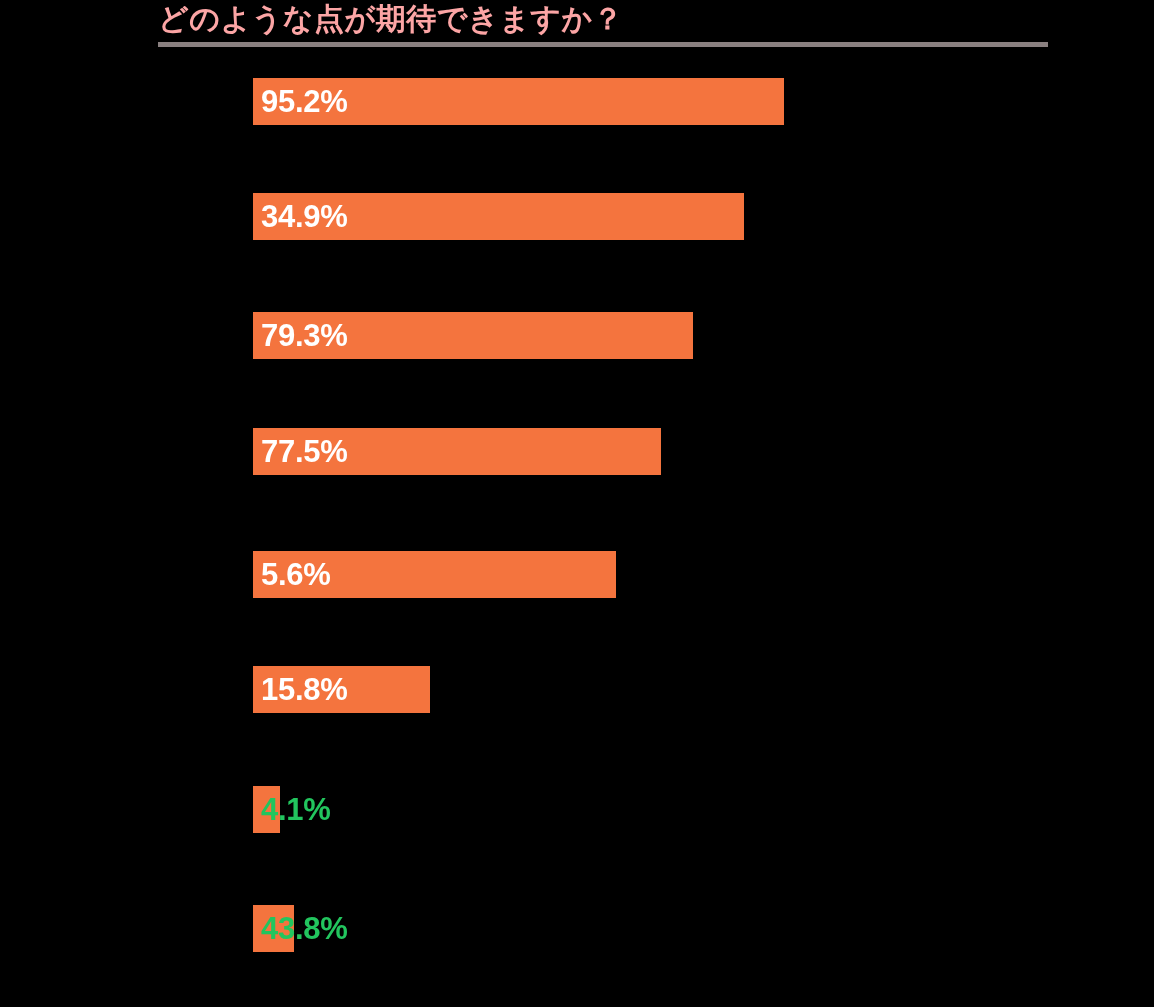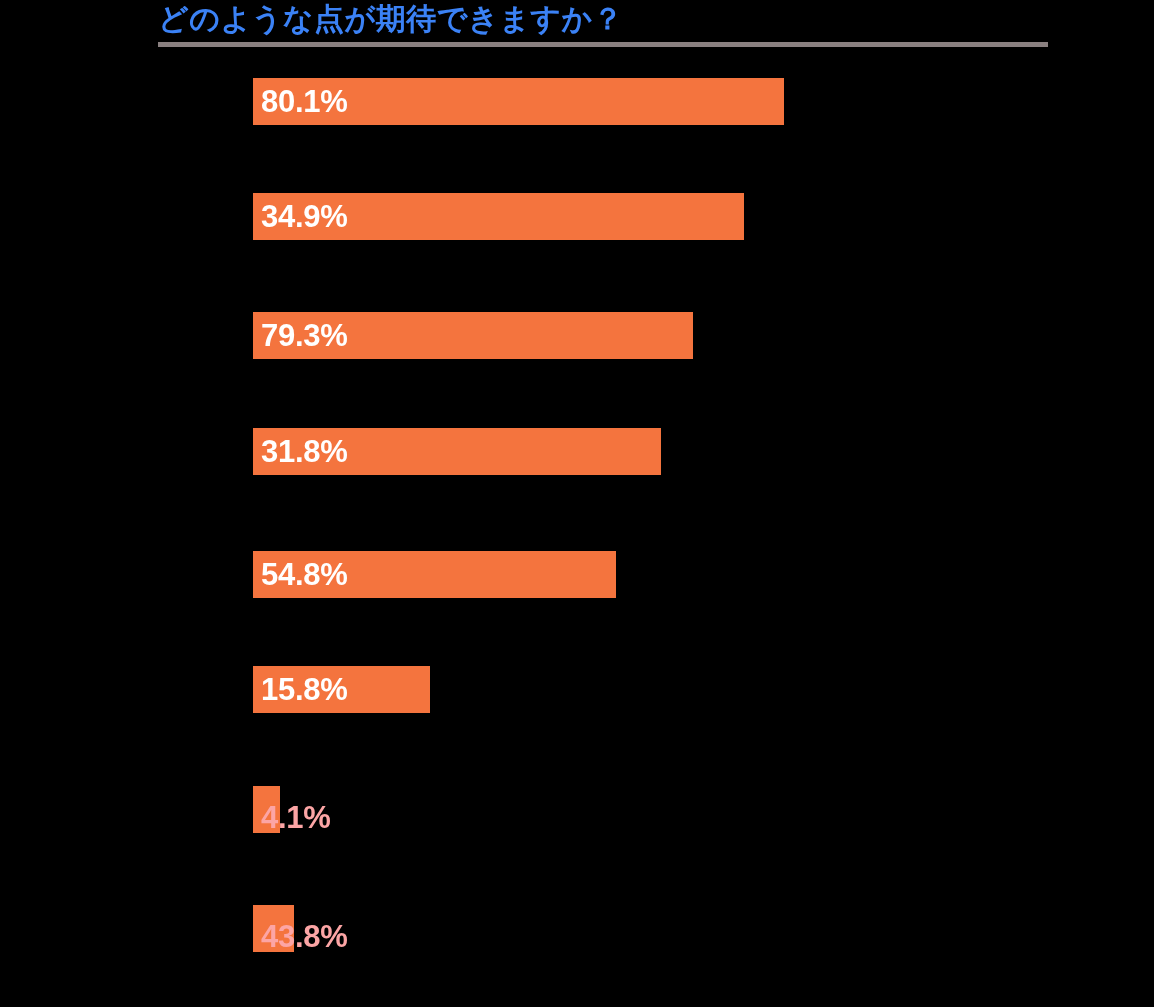--- a/index.html
+++ b/index.html
@@ -24,21 +24,21 @@
   
   .title-block {
     position: absolute;
     left: 158px;
     top: 0px;
     width: 890px;
   }
   .chart-title {
     font-size: 30px;
     font-weight: bold;
-    color: #3b82f6;
+    color: #fca5a5;
     line-height: 38px;
     letter-spacing: 0.5px;
     white-space: nowrap;
     margin: 0;
     padding: 0 0 2px 0;
   }
   .title-rule {
     width: 890px;
     height: 5px;
     background: #8a8080;
@@ -73,52 +73,52 @@
     left: 8px;
     top: 0;
     height: 47px;
     line-height: 47px;
     font-size: 31px;
     font-weight: bold;
     white-space: nowrap;
     letter-spacing: -0.3px;
   }
   .bar-label.inside  { color: #ffffff; }
-  .bar-label.outside { color: #fca5a5; margin-top: 8px; }
+  .bar-label.outside { color: #22c55e; }
 </style>
 </head>
 <body>
 
 <div id="chart-root">
 
   <div class="title-block">
     <div class="chart-title">どのような点が期待できますか？</div>
     <div class="title-rule"></div>
   </div>
 
   <div class="plot-area" id="plot-area">
       <div class="bar-row" style="top: 78px;">
         <div class="bar" style="width: 531.063px; background: rgb(244, 116, 62);"></div>
-        <div class="bar-label inside">80.1%</div>
+        <div class="bar-label inside">95.2%</div>
       </div>
       <div class="bar-row" style="top: 193px;">
         <div class="bar" style="width: 490.62px; background: rgb(244, 116, 62);"></div>
         <div class="bar-label inside">34.9%</div>
       </div>
       <div class="bar-row" style="top: 312px;">
         <div class="bar" style="width: 440.232px; background: rgb(244, 116, 62);"></div>
         <div class="bar-label inside">79.3%</div>
       </div>
       <div class="bar-row" style="top: 428px;">
         <div class="bar" style="width: 408.408px; background: rgb(244, 116, 62);"></div>
-        <div class="bar-label inside">31.8%</div>
+        <div class="bar-label inside">77.5%</div>
       </div>
       <div class="bar-row" style="top: 551px;">
         <div class="bar" style="width: 363.324px; background: rgb(244, 116, 62);"></div>
-        <div class="bar-label inside">54.8%</div>
+        <div class="bar-label inside">5.6%</div>
       </div>
       <div class="bar-row" style="top: 666px;">
         <div class="bar" style="width: 177.021px; background: rgb(244, 116, 62);"></div>
         <div class="bar-label inside">15.8%</div>
       </div>
       <div class="bar-row" style="top: 786px;">
         <div class="bar" style="width: 27.183px; background: rgb(244, 116, 62);"></div>
         <div class="bar-label outside">4.1%</div>
       </div>
       <div class="bar-row" style="top: 905px;">

